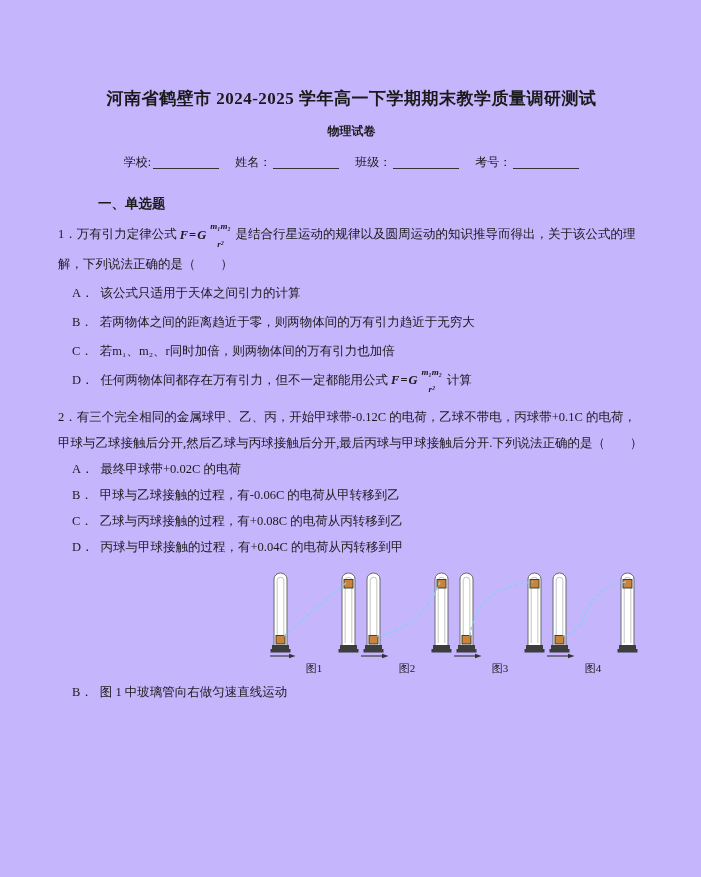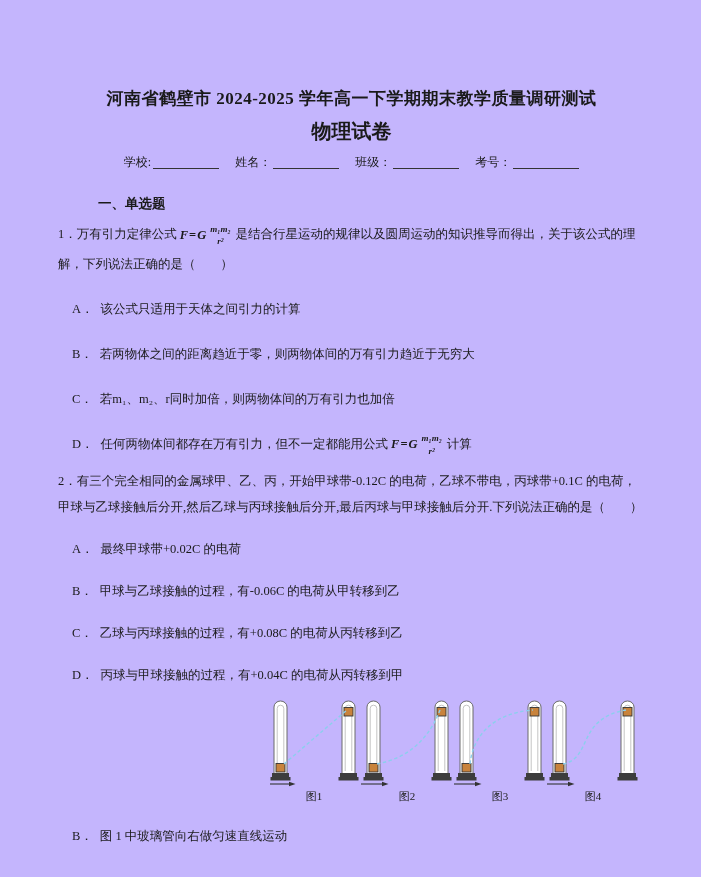--- a/index.html
+++ b/index.html
@@ -11,42 +11,42 @@
   }
   .page{
     position:relative;width:701px;height:877px;overflow:hidden;
     box-sizing:border-box;padding:88px 56px 0 58px;background:#c4b5fd;
   }
   .paper-title{
     margin:0;font-size:17px;font-weight:bold;text-align:center;
     line-height:21px;letter-spacing:.5px;
   }
   .paper-subtitle{
-    margin:12px 0 0 0;font-size:20px;font-weight:bold;text-align:center;line-height:20px;
+    margin:12px 0 0 0;font-size:12px;font-weight:bold;text-align:center;line-height:20px;
   }
   .info-line{margin-top:13px;text-align:center;font-size:12px;line-height:16px;white-space:nowrap;}
   .info-field{display:inline-block;}
   .blank{
     display:inline-block;width:66px;height:13px;vertical-align:bottom;
     border-bottom:1px solid #333;margin:0 16px 1px 2px;
   }
   .info-field:last-child .blank{margin-right:0;}
   .section-heading{margin-top:25px;font-size:13.5px;font-weight:bold;line-height:18px;margin-left:40px;}
   .q{margin-top:7px;}
   .q .stem{margin:0;font-size:12.5px;line-height:29px;}
-  .q .opt{font-size:12.5px;line-height:29px;padding-left:14px;white-space:nowrap;margin-top:16px;}
+  .q .opt{font-size:12.5px;line-height:29px;padding-left:14px;white-space:nowrap;}
   .q.compact .stem,.q.compact .opt{line-height:26px;}
   .opt .okey{margin-right:7px;}
   .fml{display:inline-block;font-weight:bold;font-style:italic;margin:0 3px;vertical-align:middle;}
   .fml .feq{font-style:normal;margin:0 1px;}
   .frac{
     display:inline-block;vertical-align:middle;text-align:center;
     font-size:9px;line-height:1.05;margin-left:2px;
   }
-  .frac .num{display:block;border-bottom:1px solid #c4b5fd;padding:0 2px 1px 2px;}
+  .frac .num{display:block;border-bottom:6px solid #c4b5fd;padding:0 2px 1px 2px;}
   .frac .den{display:block;padding-top:1px;}
   .fig-wrap{margin:3px 0 0 2px;text-align:right;}
   svg text{font-family:"Liberation Serif","DejaVu Serif",serif;}
 </style>
 </head>
 <body>
 
 <div class="page">
 
   <h1 class="paper-title">河南省鹤壁市 2024-2025 学年高一下学期期末教学质量调研测试</h1>

